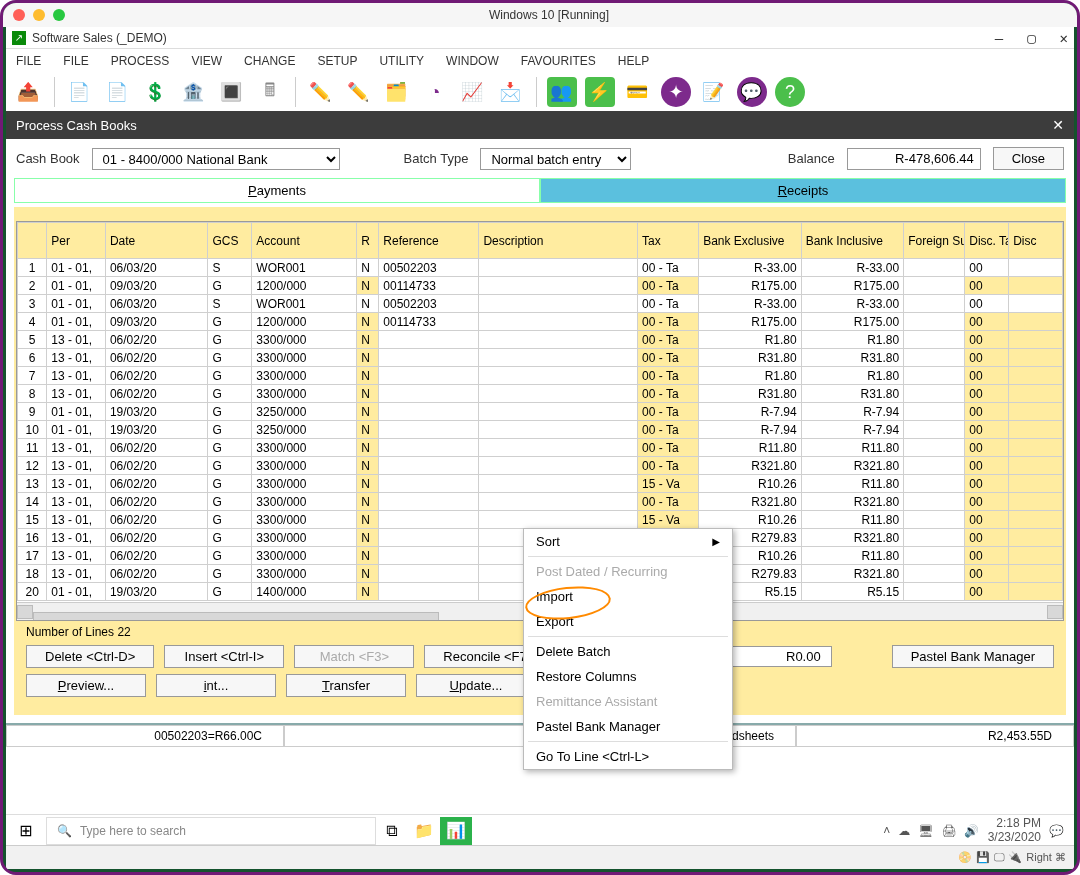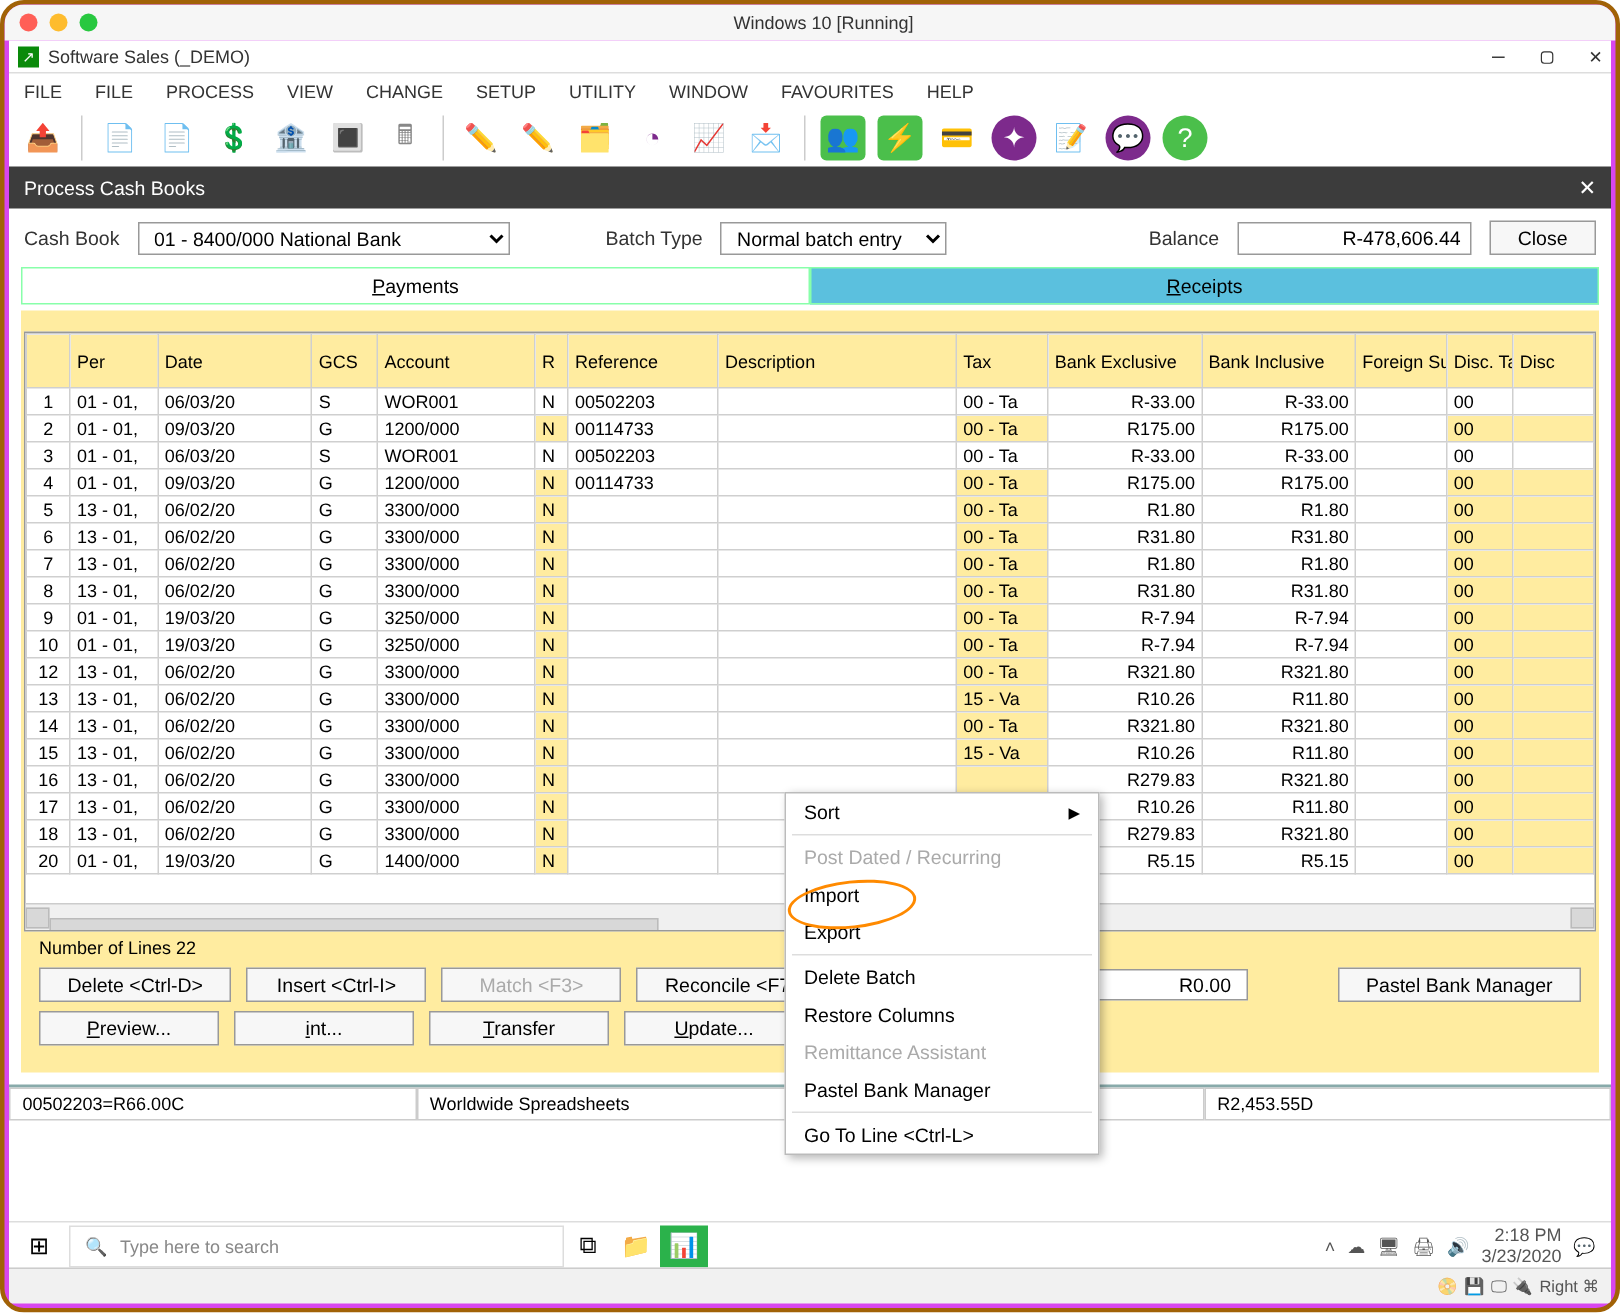--- a/index.html
+++ b/index.html
@@ -1,38 +1,38 @@
 <!DOCTYPE html>
 <html><head>
 <meta charset="utf-8">
 <style>
 * { margin: 0; padding: 0; box-sizing: border-box; font-family: "Segoe UI", Arial, sans-serif; }
 body { background: #fff; width: 1080px; height: 875px; position: relative; overflow: hidden; }
-.outer-frame { position: absolute; inset: 0; border: 3px solid #a16207; border-radius: 16px; overflow: hidden; background: #d946ef; }
+.outer-frame { position: absolute; inset: 0; border: 3px solid #701a75; border-radius: 16px; overflow: hidden; background: #14532d; }
 .mac-titlebar { height: 24px; background: #f6f6f6; display: flex; align-items: center; padding-left: 10px; font-size: 12px; color: #333; }
 .mac-buttons { display: flex; gap: 8px; margin-right: 12px; }
 .mac-btn { width: 12px; height: 12px; border-radius: 50%; }
 .mac-red { background: #ff5f57; } .mac-yellow { background: #febc2e; } .mac-green { background: #28c840; }
 .mac-title { flex: 1; text-align: center; margin-left: -56px; }
 .vm-frame { position: absolute; top: 24px; left: 3px; right: 3px; bottom: 32px; background: #fff; display: flex; flex-direction: column; }
 .app-titlebar { height: 22px; display: flex; align-items: center; padding: 0 6px; font-size: 12px; color: #333; border-bottom: 1px solid #ddd; }
 .app-icon { width: 14px; height: 14px; background: #0a8a0a; margin-right: 6px; display:inline-flex; align-items:center; justify-content:center; color:#fff; font-size:10px; }
 .win-controls { margin-left: auto; display: flex; gap: 24px; font-size: 14px; color: #333; }
 .win-controls span { cursor: pointer; font-family: monospace; }
 .menubar { height: 24px; display: flex; align-items: center; gap: 22px; padding: 0 10px; font-size: 12px; color: #333; }
 .menubar span { cursor: pointer; }
 .toolbar { height: 38px; display: flex; align-items: center; padding: 6px 8px; gap: 8px; }
 .tb-sep { width: 1px; height: 30px; background: #ccc; margin: 0 2px; }
 .tb-btn { width: 30px; height: 30px; display: inline-flex; align-items: center; justify-content: center; font-size: 18px; border-radius: 4px; cursor: pointer; }
 .panel-title { background: #3c3c3c; color: #fff; padding: 6px 10px; font-size: 13px; display: flex; align-items: center; }
 .panel-title .close-x { margin-left: auto; cursor: pointer; font-size: 14px; }
 .controls-row { display: flex; align-items: center; gap: 12px; padding: 8px 10px; font-size: 13px; }
 .controls-row label { color: #333; }
 .controls-row select, .controls-row input[type=text] { font-size: 13px; padding: 2px 6px; border: 1px solid #999; background: #fff; height: 22px; }
-.controls-row .balance-box { width: 156px; text-align: right; }
+.controls-row .balance-box { width: 134px; text-align: right; }
 .btn { border: 1px solid #999; background: #f7f7f7; padding: 3px 18px; font-size: 13px; cursor: pointer; }
 .tabs-row { display: flex; margin: 0 8px; }
 .tab { flex: 1; text-align: center; padding: 4px 0; font-size: 13px; border: 1px solid #8fa; background: #fff; cursor: pointer; }
 .tab.active { background: #5bc0de; }
 .tab span.ul { text-decoration: underline; }
 .yellow-area { background: #ffeca0; margin: 4px 8px 8px 8px; padding: 2px 2px 8px 2px; position: relative; }
 .grid-wrap { height: 400px; overflow: hidden; background: #fff; border: 1px solid #999; margin: 12px 0 0 0; display: flex; flex-direction: column; }
 table { border-collapse: collapse; width: 100%; font-size: 12px; table-layout: fixed; }
 thead { background: #ffeca0; margin-top: 48px; }
 th, td { border: 1px solid #cfcfcf; padding: 1px 4px; text-align: left; white-space: nowrap; overflow: hidden; height: 18px; }
@@ -49,21 +49,21 @@
 .scrollbar-bottom { height: 18px; background: #f0f0f0; border-top: 1px solid #ccc; display:flex; align-items:center; }
 .sb-ar, .sb-thumb { background:#d8d8d8; height:14px; border:1px solid #bbb; }
 .sb-ar { width:16px; }
 .sb-track { flex:1; position:relative; }
 .sb-thumb { position:absolute; left:0; width:40%; }
 .bottom-controls { padding: 4px 10px 10px 10px; font-size: 13px; display: flex; flex-direction: column; gap: 6px; }
 .row-flex { display: flex; align-items: center; gap: 10px; }
 .row-flex .btn { min-width: 120px; text-align: center; }
 .row-flex .readonly-box { border: 1px solid #999; background: #fff; padding: 2px 10px; min-width: 110px; text-align: right; }
 .statusbar { display: flex; border-top: 2px solid #8aa; font-size: 12px; }
-.statusbar div { border: 1px solid #ccc; padding: 3px 8px; flex: 1; text-align: left; }
+.statusbar div { border: 1px solid #ccc; padding: 3px 21px; flex: 1; text-align: right; }
 .taskbar { position: absolute; left: 3px; right: 3px; top: calc(100% - 32px - 26px); height: 32px; background: #fff; display: flex; align-items: center; border-top: 1px solid #ddd; font-size: 12px; }
 .taskbar .start { width: 40px; display:flex; align-items:center; justify-content:center; font-size:16px; }
 .taskbar .search { flex: 0 0 330px; display: flex; align-items: center; gap: 8px; border: 1px solid #ddd; height: 28px; padding: 0 10px; color: #888; }
 .taskbar .tray { margin-left: auto; display: flex; align-items: center; gap: 8px; color: #555; padding: 0 10px; }
 .taskbar .tb-icon { width: 32px; height: 28px; display:inline-flex; align-items:center; justify-content:center; font-size:16px; }
 .vm-statusbar { position: absolute; left: 3px; right: 3px; bottom: 3px; height: 24px; background: #f1f1f1; border-top: 1px solid #ccc; display: flex; align-items: center; justify-content: flex-end; gap: 4px; padding: 0 8px; font-size: 11px; color: #555; }
 .context-menu { position: absolute; left: 520px; top: 525px; width: 210px; background: #fff; border: 1px solid #bbb; box-shadow: 2px 2px 6px rgba(0,0,0,0.3); font-size: 13px; z-index: 50; }
 .context-menu .mi { padding: 5px 12px; cursor: pointer; display:flex; align-items:center; }
 .context-menu .mi.disabled { color: #aaa; cursor: default; }
 .context-menu .sep { height: 1px; background: #ddd; margin: 2px 4px; }
@@ -354,20 +354,36 @@
                   <td></td>
                   <td></td>
                   <td class="hl">00 - Ta</td>
                   <td class="num">R-7.94</td>
                   <td class="num">R-7.94</td>
                   <td></td>
                   <td class="hl">00</td>
                   <td class="num hl"></td>
                 </tr>
                 <tr>
+                  <td class="col-rownum">11</td>
+                  <td>13 - 01,</td>
+                  <td>06/02/20</td>
+                  <td>G</td>
+                  <td>3300/000</td>
+                  <td class="hl">N</td>
+                  <td></td>
+                  <td></td>
+                  <td class="hl">00 - Ta</td>
+                  <td class="num">R11.80</td>
+                  <td class="num">R11.80</td>
+                  <td></td>
+                  <td class="hl">00</td>
+                  <td class="num hl"></td>
+                </tr>
+                <tr>
                   <td class="col-rownum">12</td>
                   <td>13 - 01,</td>
                   <td>06/02/20</td>
                   <td>G</td>
                   <td>3300/000</td>
                   <td class="hl">N</td>
                   <td></td>
                   <td></td>
                   <td class="hl">00 - Ta</td>
                   <td class="num">R321.80</td>

